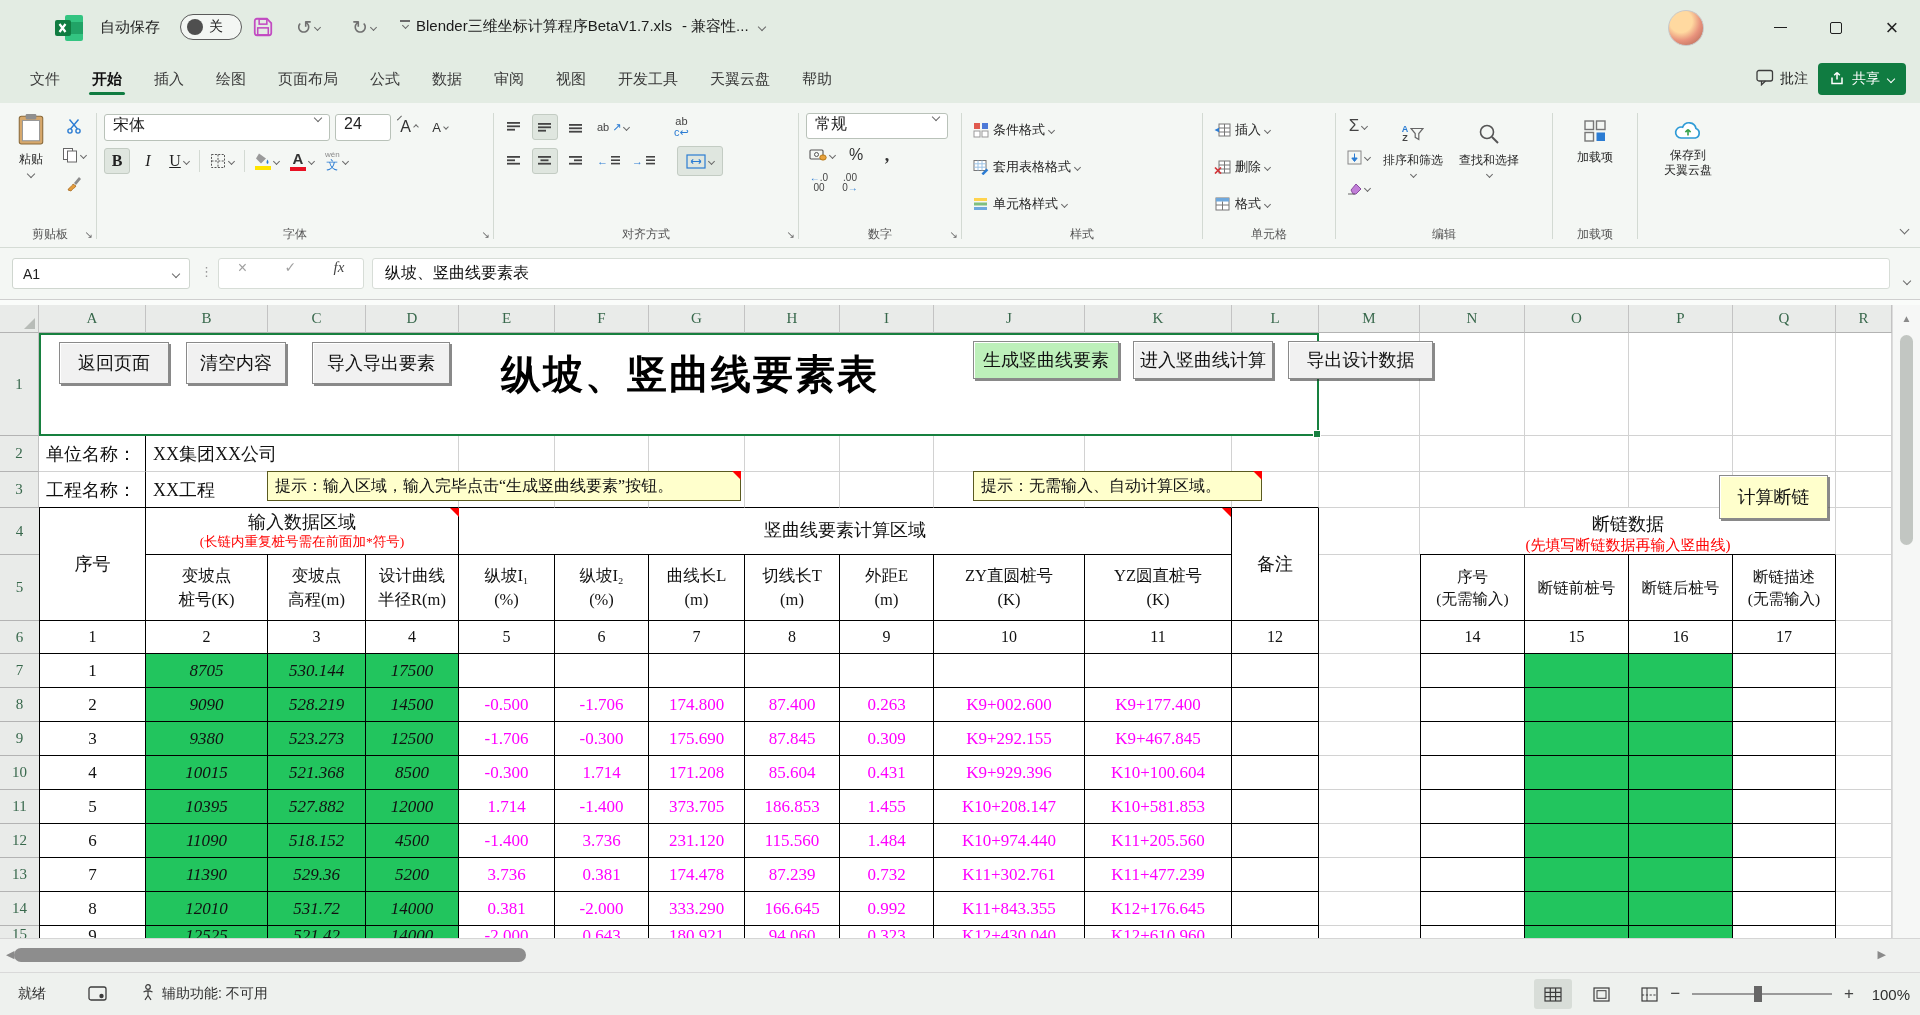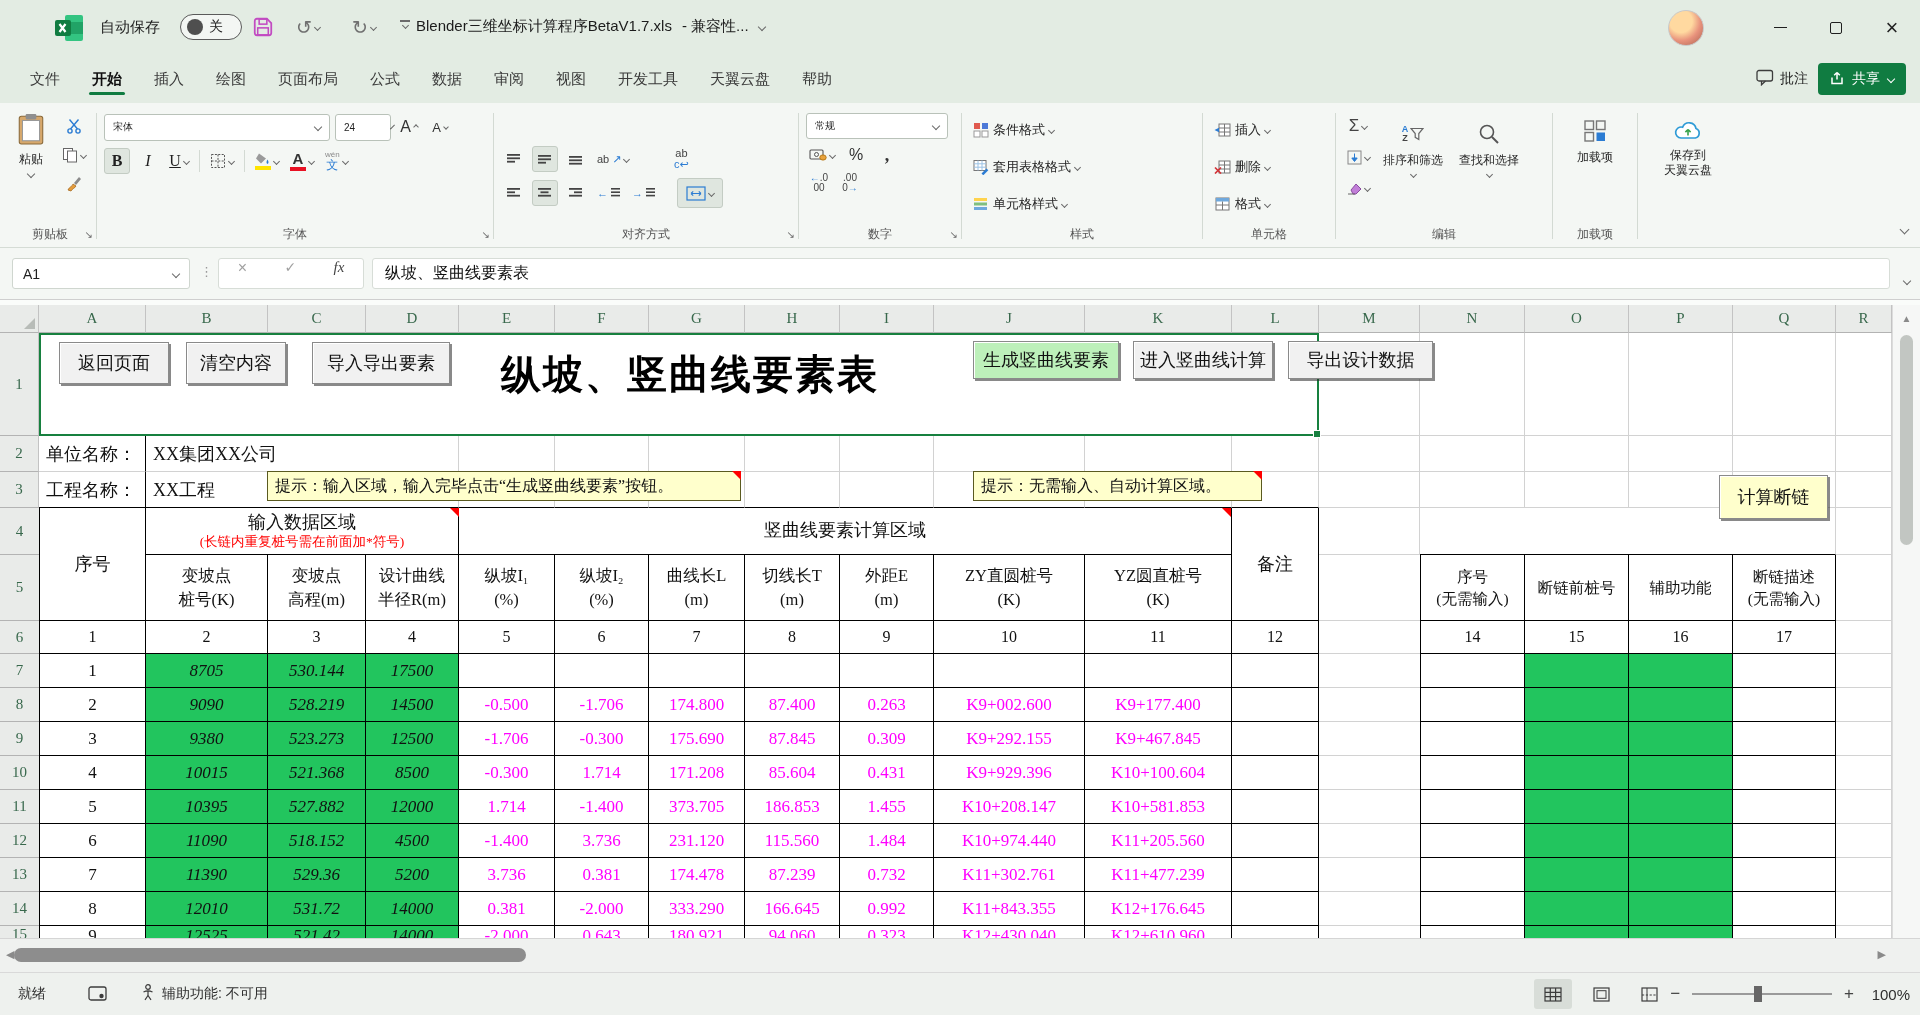--- a/index.html
+++ b/index.html
@@ -60,21 +60,21 @@
   .rdiv { width:1px; background:#d3dad3; margin:6px 2px 8px 2px; }
   .bigbtn { display:flex; flex-direction:column; align-items:center; justify-content:flex-start;
     gap:4px; padding:6px 6px 2px 6px; font-size:12px; color:#262626; text-align:center; border-radius:3px; }
   .bigbtn .lbl { line-height:1.25; }
   .smallbtn { height:26px; min-width:26px; display:flex; align-items:center; justify-content:center;
     gap:3px; border-radius:3px; padding:0 3px; }
   .smallbtn.active, .bigbtn.active { background:#dfe6df; border:1px solid #c3ccc3; }
   .rrow { display:flex; align-items:center; gap:5px; height:32px; }
   .rcol { display:flex; flex-direction:column; justify-content:flex-start; }
   .combo { background:#fff; border:1px solid #b9c2b9; border-radius:3px; height:27px;
-    display:flex; align-items:center; justify-content:space-between; padding:0 8px; font-size:10px; color:#1f1f1f;gap:37px; }
+    display:flex; align-items:flex-start; justify-content:space-between; padding:0 8px; font-size:16px; color:#1f1f1f;gap:37px; }
   .btn-letter { font-size:16px; color:#1f1f1f; font-family:"Liberation Serif",serif; }
   .bigA { font-size:15px; font-weight:bold; color:#333; line-height:1; }
   .cbar { width:16px; height:4px; margin-top:1px; }
   .cbar.yellow { background:#ffe400; } .cbar.red { background:#e81123; }
   .phon { display:flex; flex-direction:column; align-items:center; line-height:1; }
   .phon .py { font-size:8px; color:#8a8a8a; }
   .phon .zi { font-size:12px; color:#2b7cd3; }
   .mini-row-lbl { display:flex; align-items:center; gap:4px; font-size:13px; color:#262626; height:30px; padding:0 4px; border-radius:3px; }
   .sumglyph::before { content:"Σ"; font-size:17px; color:#444; }
   .deci { font-size:10px; color:#444; line-height:1; text-align:center; }
@@ -394,21 +394,21 @@
           </div>
         </div>
       </div>
       <div class="rg-label">
           <span>字体</span>
           <span class="launcher"></span>
         </div>
     </div>
     <div class="rdiv"></div>
 
-    <div class="rgroup" style="width:300px;margin-top:32px;">
+    <div class="rgroup" style="width:300px;">
       <div class="rg-body" style="flex-direction:column; gap:6px; padding-top:7px;">
         <div class="rrow" style="height:26px;">
           <div class="smallbtn">
               <svg width="15" height="12">
                 <rect y="1" width="13" height="1.8" fill="#444"></rect>
                 <rect y="4.4" width="13" height="1.8" fill="#444"></rect>
                 <rect y="7.8" width="8" height="1.8" fill="#444"></rect>
               </svg>
             </div>
           <div class="smallbtn active">
@@ -839,21 +839,21 @@
           <td class="t th2">外距E
 (m)</td>
           <td class="t th2">ZY直圆桩号
 (K)</td>
           <td class="t th2">YZ圆直桩号
 (K)</td>
           <td class="g nr"></td>
           <td class="t bl th2 brkth">序号
 (无需输入)</td>
           <td class="t th2 brkth">断链前桩号</td>
-          <td class="t th2 brkth">辅助功能</td>
+          <td class="t th2 brkth">断链后桩号</td>
           <td class="t th2 brkth">断链描述
 (无需输入)</td>
           <td class="g"></td>
         </tr>
       <tr class="r6">
             <td class="rowh nr">6</td>
             <td class="t num bl">1</td>
             <td class="t num">2</td>
             <td class="t num">3</td>
             <td class="t num">4</td>
@@ -1076,20 +1076,24 @@
 
       <div class="xbtn greenbg" style="left:973px; top:36px; width:146px; height:38px;">生成竖曲线要素</div>
       <div class="xbtn" style="left:1133px; top:36px; width:140px; height:38px;">进入竖曲线计算</div>
       <div class="xbtn" style="left:1288px; top:36px; width:145px; height:38px;">导出设计数据</div>
 
       <div class="tip" style="left:267px; top:166px; width:474px; height:30px;">提示：输入区域，输入完毕点击“生成竖曲线要素”按钮。</div>
       <div class="tip" style="left:973px; top:166px; width:289px; height:30px;">提示：无需输入、自动计算区域。</div>
 
       <div class="xbtn yellowbg" style="left:1719px; top:170px; width:109px; height:44px;">计算断链</div>
 
+      <div class="brk-block">
+        <div class="l1">断链数据</div>
+        <div class="l2">(先填写断链数据再输入竖曲线)</div>
+      </div>
 
       <div class="tri" style="left:450px; top:203px;"></div>
       <div class="tri" style="left:1222px; top:203px;"></div>
       <div class="tri" style="left:732px; top:166px;"></div>
       <div class="tri" style="left:1253px; top:166px;"></div>
     </div>
 
     <div class="vscroll">
       <div class="vs-up"></div>
       <div class="vs-thumb"></div>

